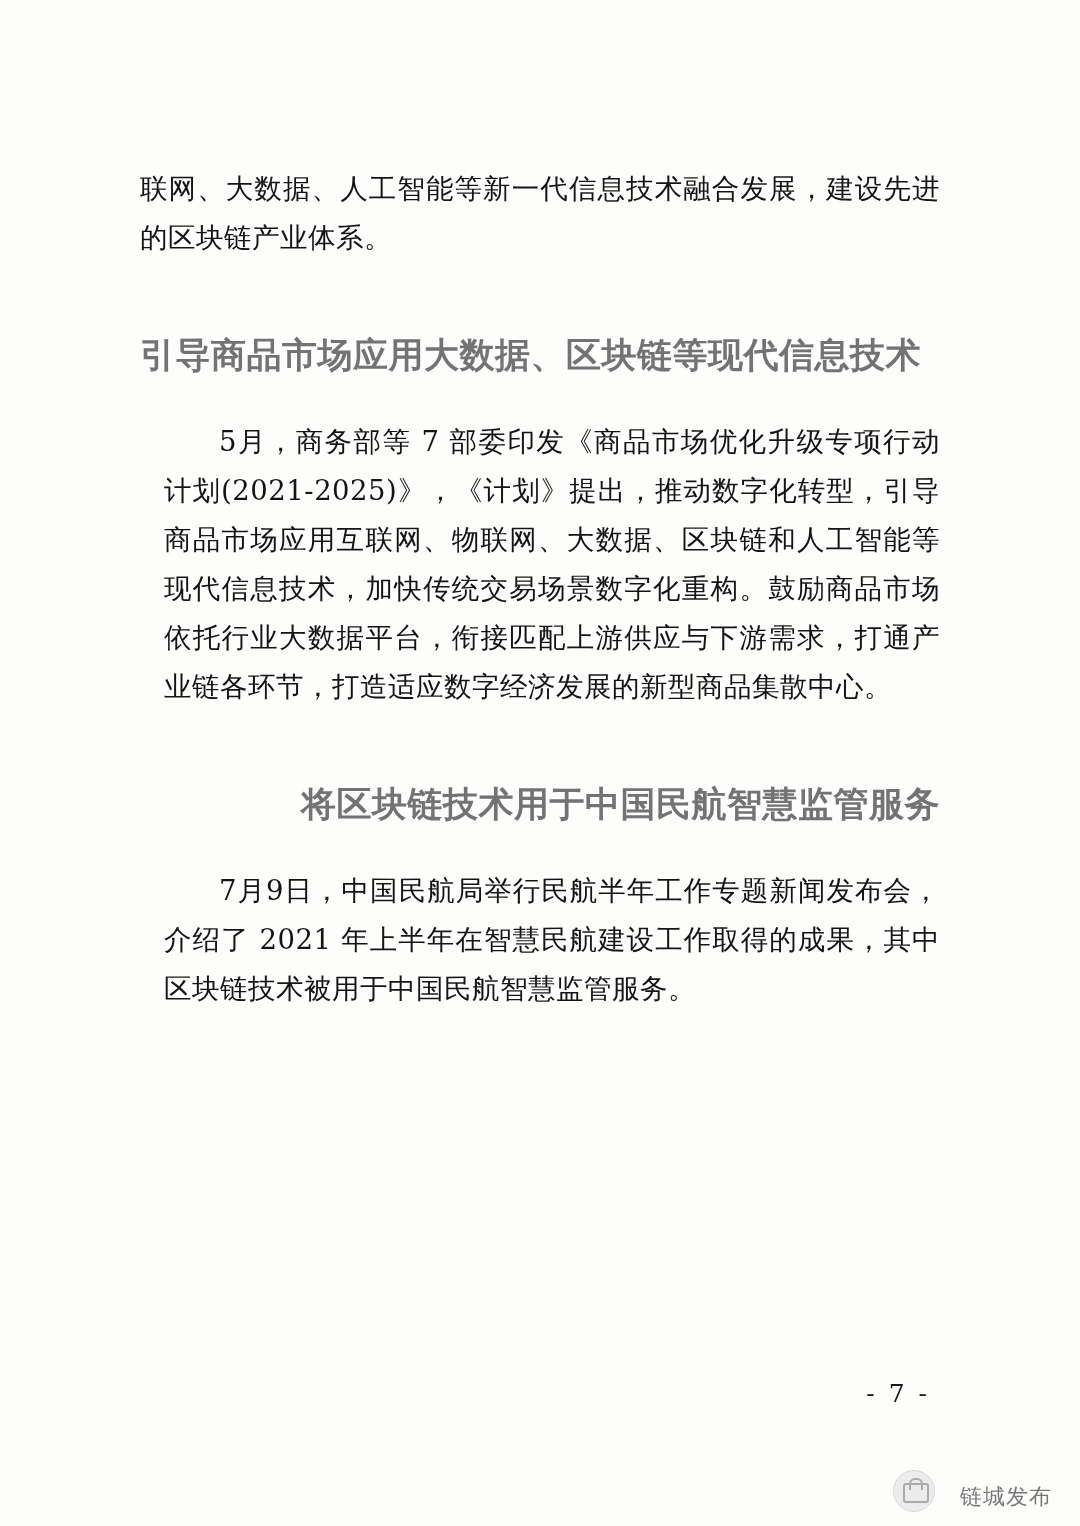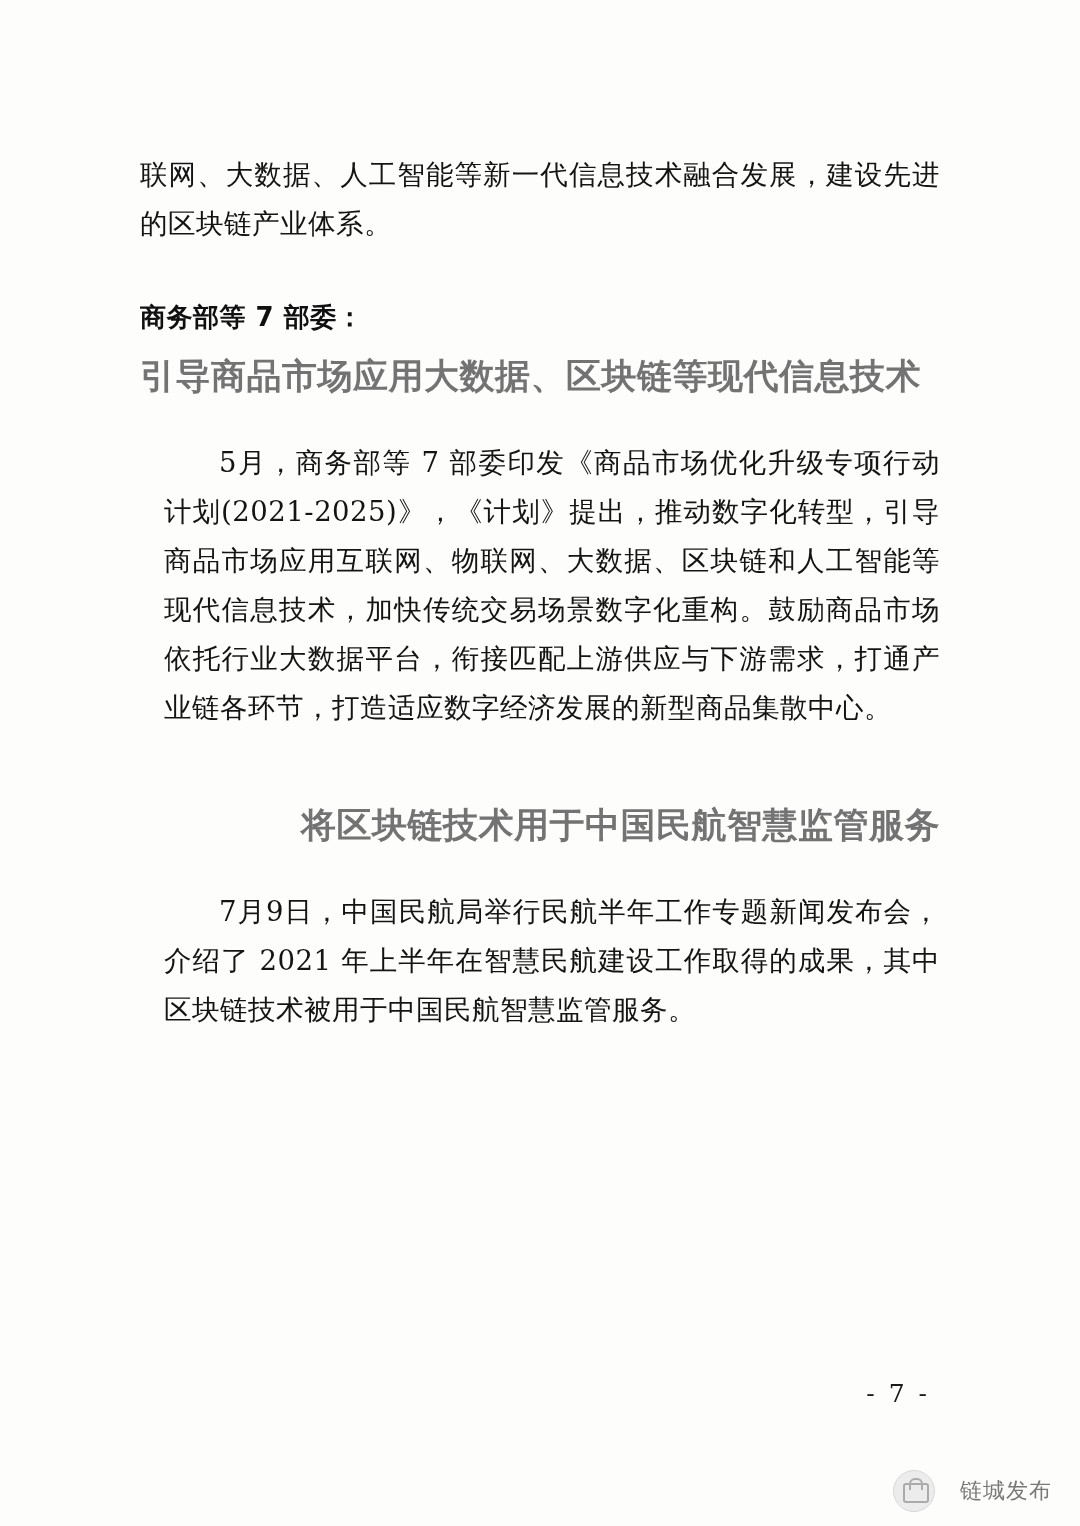--- a/index.html
+++ b/index.html
@@ -15,21 +15,21 @@
     position: relative;
     width: 1080px;
     height: 1526px;
     margin: 0 auto;
     background: #fdfdfc;
     overflow: hidden;
   }
   .content {
     position: absolute;
     left: 140px;
-    top: 150px;
+    top: 164px;
     width: 800px;
   }
   .para {
     font-size: 27.5px;
     line-height: 1.78;
     letter-spacing: 0.5px;
     color: #141414;
     text-align: justify;
     font-family: "DejaVu Serif", "Liberation Serif", serif;
   }
@@ -66,21 +66,21 @@
     font-size: 25px;
     letter-spacing: 3px;
     color: #1a1a1a;
     font-family: "DejaVu Serif", "Liberation Serif", serif;
   }
   .watermark {
     position: absolute;
     right: 28px;
     bottom: 14px;
     display: flex;
-    align-items: center;
+    align-items: flex-end;
     gap: 25px;
     opacity: 0.82;
   }
   .wm-logo {
     width: 40px;
     height: 40px;
     border-radius: 50%;
     background: #e9e9e9;
     border: 1px solid #cfcfcf;
     position: relative;
@@ -117,21 +117,20 @@
 </head>
 <body>
 
 <div class="page">
   <div class="content">
 
     <div class="para">联网、大数据、人工智能等新一代信息技术融合发展，建设先进的区块链产业体系。</div>
 
     <div class="spacer-lg"></div>
 
-    <div class="dept-label">商务部等 7 部委：</div>
     <div class="headline">引导商品市场应用大数据、区块链等现代信息技术</div>
 
     <div class="spacer-md"></div>
 
     <div class="para indent">5月，商务部等 7 部委印发《商品市场优化升级专项行动计划(2021-2025)》，《计划》提出，推动数字化转型，引导商品市场应用互联网、物联网、大数据、区块链和人工智能等现代信息技术，加快传统交易场景数字化重构。鼓励商品市场依托行业大数据平台，衔接匹配上游供应与下游需求，打通产业链各环节，打造适应数字经济发展的新型商品集散中心。</div>
 
     <div class="spacer-lg"></div>
 
     <div class="headline centered">将区块链技术用于中国民航智慧监管服务</div>
 

